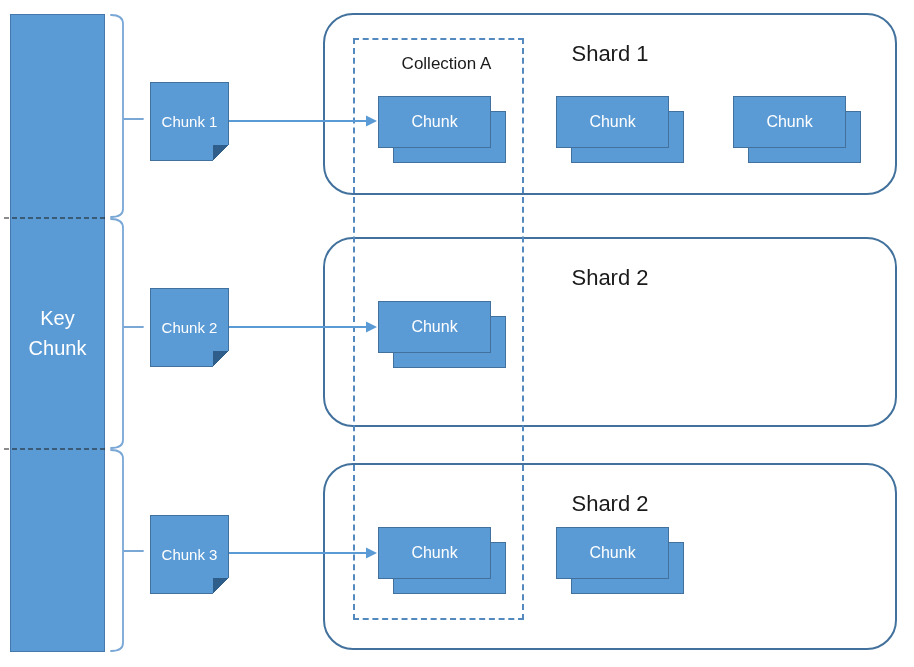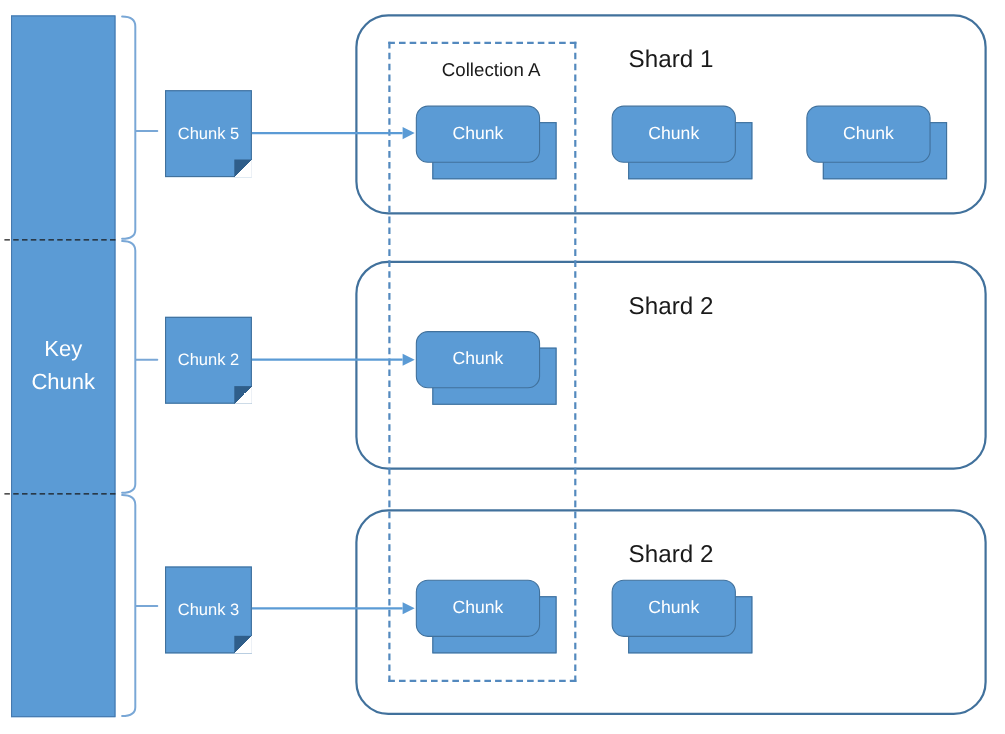--- a/index.html
+++ b/index.html
@@ -61,21 +61,21 @@
 
   
   .stack{position:absolute;width:128px;height:67px;}
   .stack .back,.stack .front{
     position:absolute;width:113px;height:52px;
     background:#5B9BD5;border:1px solid #41719C;box-sizing:border-box;
   }
   .stack .back{left:15px;top:15px;}
   .stack .front{
     left:0;top:0;display:flex;align-items:center;justify-content:center;
-    color:#ffffff;font-size:16px;border-radius:11px;
+    color:#ffffff;font-size:16px;
   }
 
   .overlay{position:absolute;left:0;top:0;pointer-events:none;}
 </style>
 </head>
 <body>
 
 <div class="canvas">
 
   <div class="shard shard1">
@@ -117,21 +117,21 @@
   <div class="stack" style="left:556px;top:527px;">
     <div class="back"></div>
     <div class="front">Chunk</div>
   </div>
 
   <div class="keyspace">
     <div class="keyspace-label">Key Chunk</div>
   </div>
 
   <div class="note" style="top:82px;">
-    <div class="note-label">Chunk 5</div>
+    <div class="note-label">Chunk 1</div>
     <div class="note-fold"></div>
   </div>
   <div class="note" style="top:288px;">
     <div class="note-label">Chunk 2</div>
     <div class="note-fold"></div>
   </div>
   <div class="note" style="top:515px;">
     <div class="note-label">Chunk 3</div>
     <div class="note-fold"></div>
   </div>

